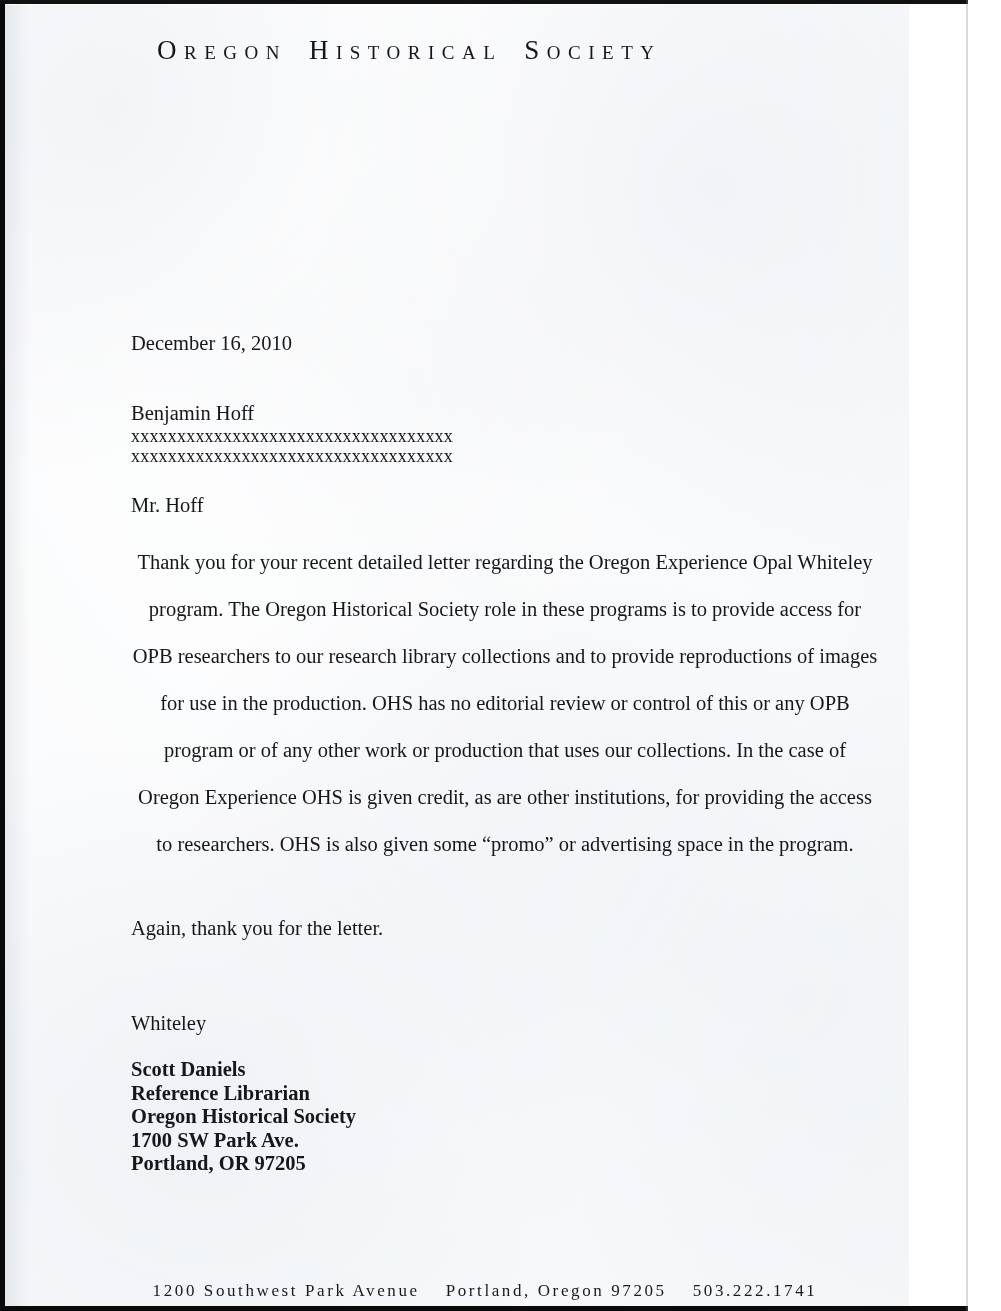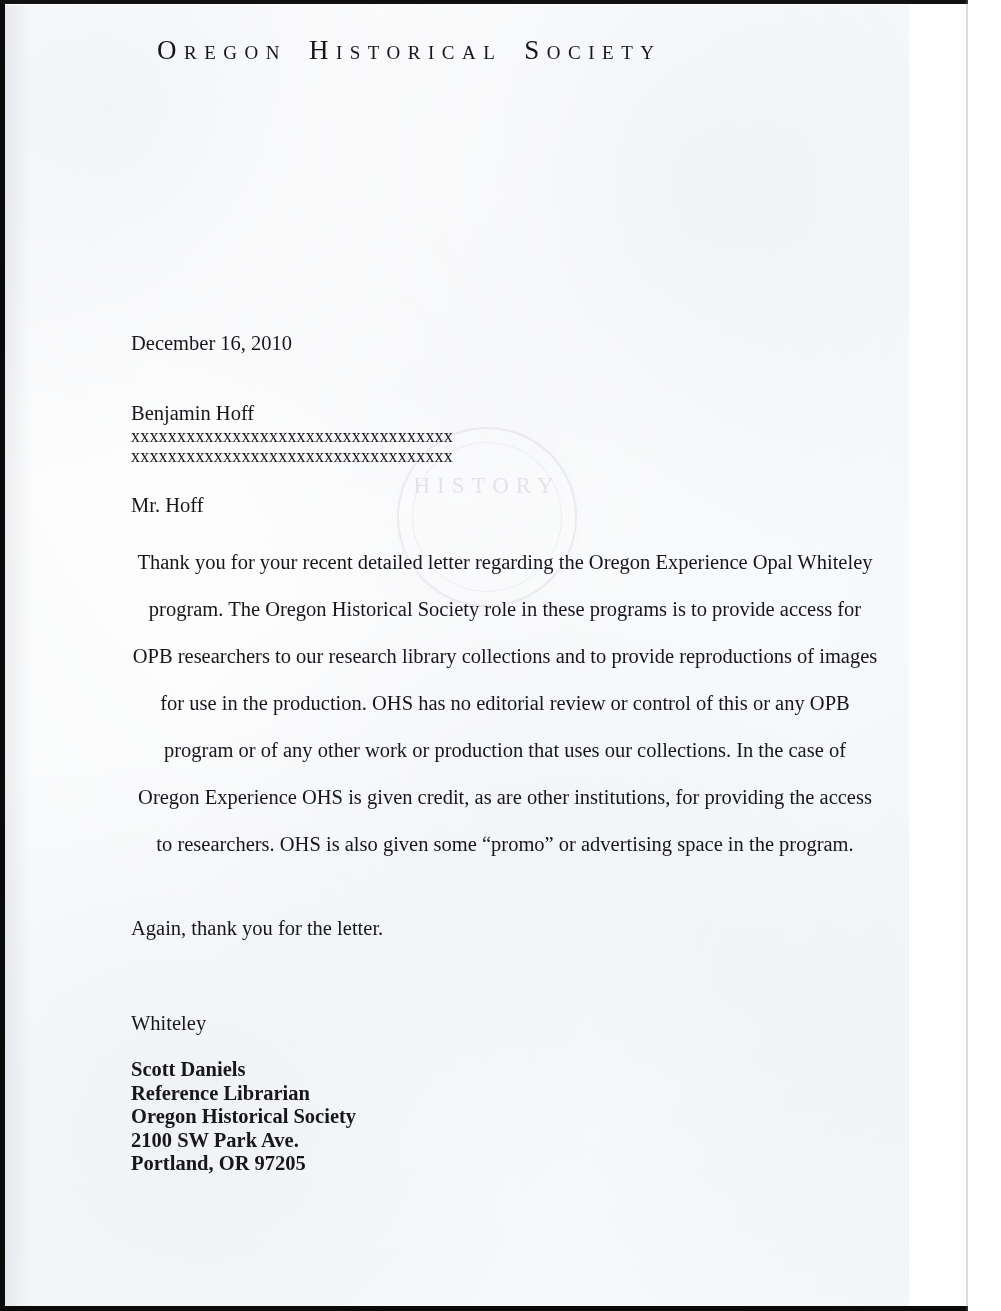--- a/index.html
+++ b/index.html
@@ -234,23 +234,20 @@
 <div id="page">
 
   <div id="paper">
 
     <div class="left-shade"></div>
 
     <div id="letterhead">
       <span class="word">Oregon</span><span class="gap"></span><span class="word">Historical</span><span class="gap"></span><span class="word">Society</span>
     </div>
 
-    <div id="seal">
-      <div id="seal-text">HISTORY</div>
-    </div>
 
     <div id="letter">
 
       <div class="date">December 16, 2010</div>
 
       <div class="recipient">
         <span>Benjamin Hoff</span>
         <span class="redacted">xxxxxxxxxxxxxxxxxxxxxxxxxxxxxxxxxxx</span>
         <span class="redacted">xxxxxxxxxxxxxxxxxxxxxxxxxxxxxxxxxxx</span>
       </div>
@@ -260,26 +257,29 @@
       <div class="body-para">Thank you for your recent detailed letter regarding the Oregon Experience Opal Whiteley program.   The Oregon Historical Society role in these programs is to provide access for OPB researchers to our research library collections and to provide reproductions of images for use in the production.   OHS has no editorial review or control of this or any OPB program or of any other work or production that uses our collections.   In the case of Oregon Experience OHS is given credit, as are other institutions, for providing the access to researchers.  OHS is also given some “promo” or advertising space in the program.</div>
 
       <div class="closing-thanks">Again, thank you for the letter.</div>
 
       <div class="sign-off">Whiteley</div>
 
       <div class="signature-block">
         <span>Scott Daniels</span>
         <span>Reference Librarian</span>
         <span>Oregon Historical Society</span>
-        <span>2100 SW Park Ave.</span>
+        <span>1700 SW Park Ave.</span>
         <span>Portland, OR  97205</span>
       </div>
 
     </div>
 
+    <div id="footer">
+      <span>1200 Southwest Park Avenue</span><span class="fgap"></span><span>Portland, Oregon 97205</span><span class="fgap"></span><span>503.222.1741</span>
+    </div>
 
   </div>
 
   <div class="scan-edge-left"></div>
   <div class="scan-edge-top"></div>
   <div class="scan-edge-bottom"></div>
   <div class="scan-edge-right"></div>
 
 </div>
 

